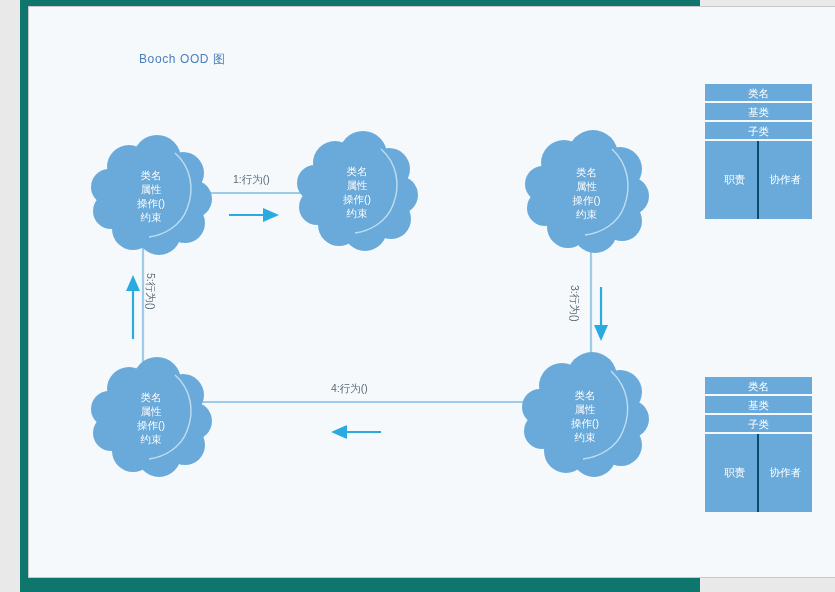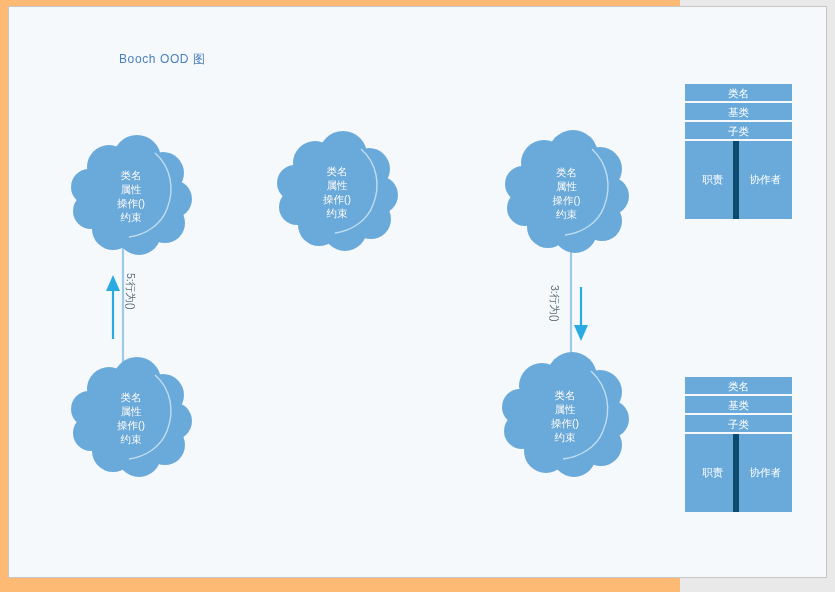--- a/index.html
+++ b/index.html
@@ -3,21 +3,22 @@
 <meta charset="utf-8">
 <title>Booch OOD</title>
 <style>
   html,body{margin:0;padding:0;background:#e9e9e9;}
   body{
     width:835px;height:592px;overflow:hidden;
     font-family:"Liberation Sans","DejaVu Sans",sans-serif;
   }
   #app{
     position:relative;width:680px;height:592px;
-    background:#fdba74;
+    background:#0f766e;
+    margin-left:20px;
   }
   
   #canvas{
     position:absolute;left:8px;top:6px;
     width:819px;height:572px;
     background:#f5f9fb;
     border:1px solid #c7c7c7;
     box-sizing:border-box;
     overflow:hidden;
   }
@@ -63,43 +64,59 @@
   .crc .split{
     display:flex;height:78px;
   }
   .crc .split > div{
     flex:1 1 50%;
     display:flex;align-items:center;justify-content:center;
     color:#fff;font-size:10.5px;
     box-sizing:border-box;
   }
   .crc .split > div:first-child{
-    border-right:6px solid #0c4a6e;
+    border-right:2px solid #0c4a6e;
     padding-left:8px;
   }
 </style>
 </head>
 <body>
 
 <div id="app">
   <div id="canvas">
 
     <div id="diagram-title">Booch OOD 图</div>
 
+    <div class="conn" style="left:180px;top:176px;">
+      <svg width="130" height="42" viewBox="0 0 130 42">
+        <line x1="0" y1="10" x2="128" y2="10" stroke="#9ecce8" stroke-width="2.2"></line>
+        <line x1="20" y1="32" x2="54" y2="32" stroke="#29abe2" stroke-width="2.2"></line>
+        <polygon points="54,25 70,32 54,39" fill="#29abe2"></polygon>
+      </svg>
+      <div class="conn-label" style="left:24px;top:-10px;">1:行为()</div>
+    </div>
 
 
     <div class="conn" style="left:550px;top:240px;">
       <svg width="40" height="130" viewBox="0 0 40 130">
         <line x1="12" y1="0" x2="12" y2="128" stroke="#9ecce8" stroke-width="2.2"></line>
         <line x1="22" y1="40" x2="22" y2="78" stroke="#29abe2" stroke-width="2.2"></line>
         <polygon points="15,78 29,78 22,94" fill="#29abe2"></polygon>
       </svg>
       <div class="conn-label vert" style="left:2px;top:38px;">3:行为()</div>
     </div>
 
+    <div class="conn" style="left:170px;top:383px;">
+      <svg width="360" height="56" viewBox="0 0 360 56">
+        <line x1="0" y1="12" x2="358" y2="12" stroke="#9ecce8" stroke-width="2.2"></line>
+        <line x1="148" y1="42" x2="182" y2="42" stroke="#29abe2" stroke-width="2.2"></line>
+        <polygon points="148,35 132,42 148,49" fill="#29abe2"></polygon>
+      </svg>
+      <div class="conn-label" style="left:132px;top:-8px;">4:行为()</div>
+    </div>
 
     <div class="conn" style="left:96px;top:240px;">
       <svg width="40" height="140" viewBox="0 0 40 140">
         <line x1="18" y1="0" x2="18" y2="138" stroke="#9ecce8" stroke-width="2.2"></line>
         <line x1="8" y1="44" x2="8" y2="92" stroke="#29abe2" stroke-width="2.2"></line>
         <polygon points="1,44 15,44 8,28" fill="#29abe2"></polygon>
       </svg>
       <div class="conn-label vert" style="left:32px;top:26px;">5:行为()</div>
     </div>
 

